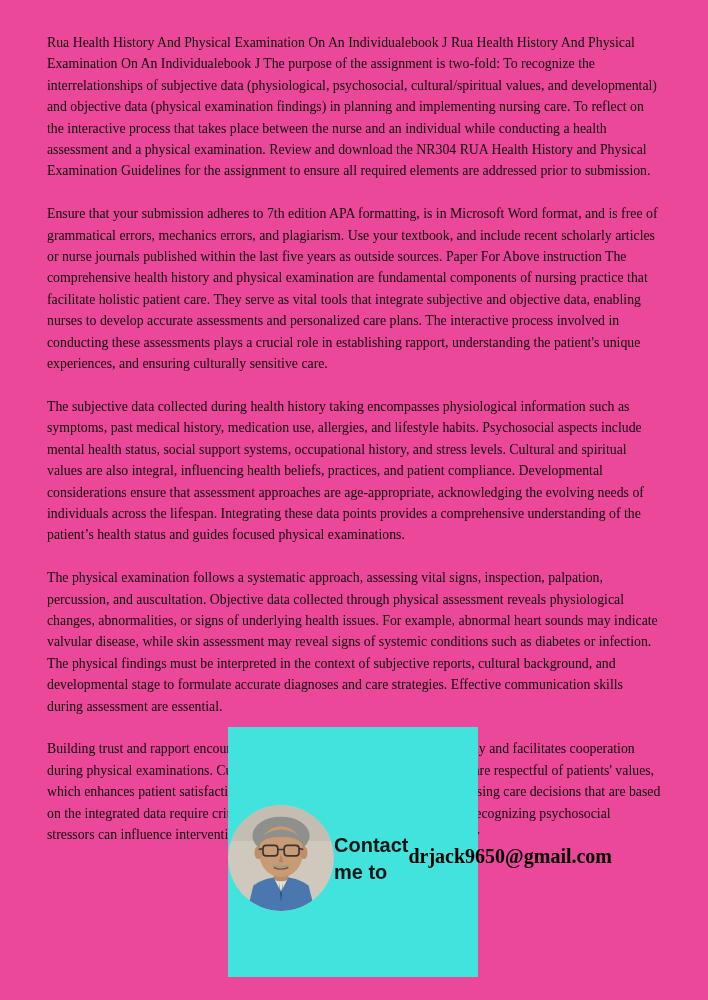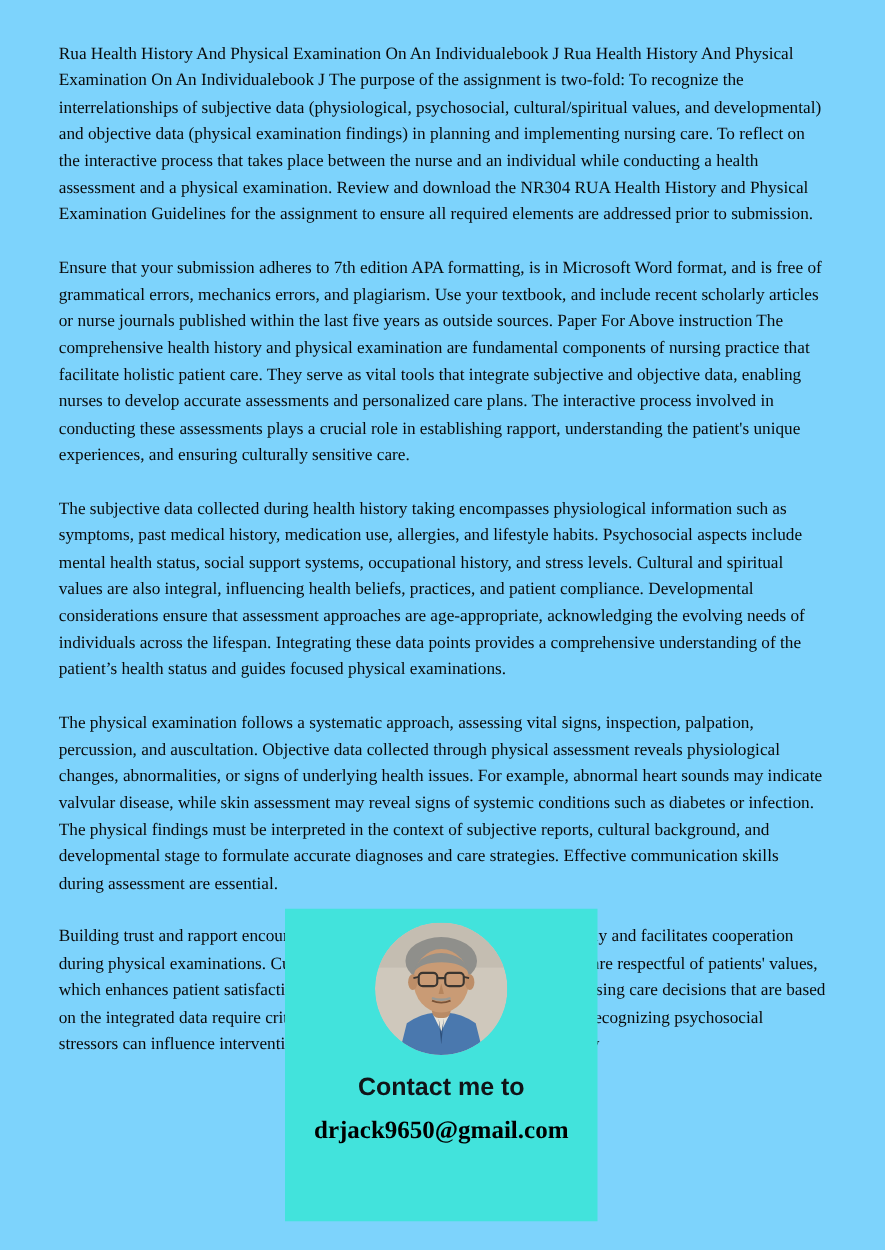--- a/index.html
+++ b/index.html
@@ -9,21 +9,21 @@
   }
   body {
     width: 708px;
     height: 1000px;
     position: relative;
     overflow: hidden;
   }
   .page {
     position: absolute;
     inset: 0;
-    background: #7dd3fc;
+    background: #ec4899;
   }
   .doc-text {
     position: absolute;
     top: 32px;
     left: 47px;
     width: 614px;
     font-family: "Liberation Serif", "DejaVu Serif", serif;
     font-size: 13.8px;
     line-height: 21.4px;
     color: #0a0a0a;
@@ -33,21 +33,21 @@
     margin: 0 0 21.4px 0;
   }
   .overlay {
     position: absolute;
     left: 228px;
     top: 727px;
     width: 250px;
     height: 250px;
     background: #42e3dc; 
     display: flex;
-    flex-direction: column;
+    flex-direction: row;
     align-items: center;
     box-sizing: border-box;
   }
   .avatar {
     width: 106px;
     height: 106px;
     border-radius: 50%;
     overflow: hidden;
     margin-top: 11px;
     flex: 0 0 auto;

